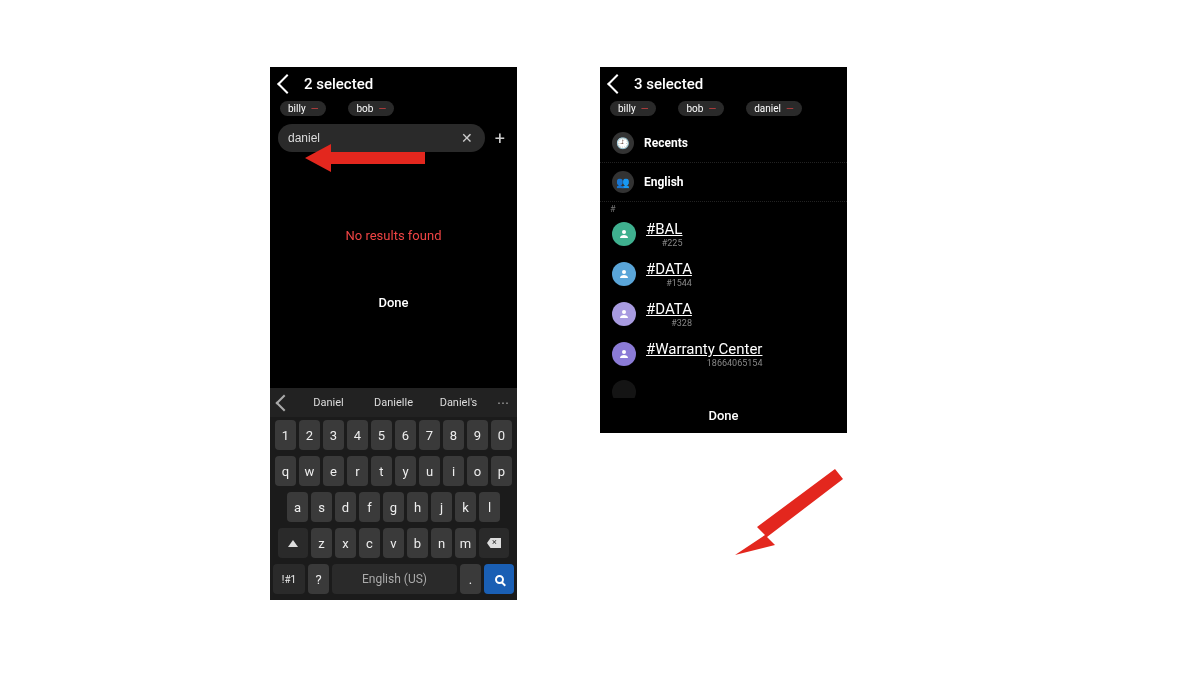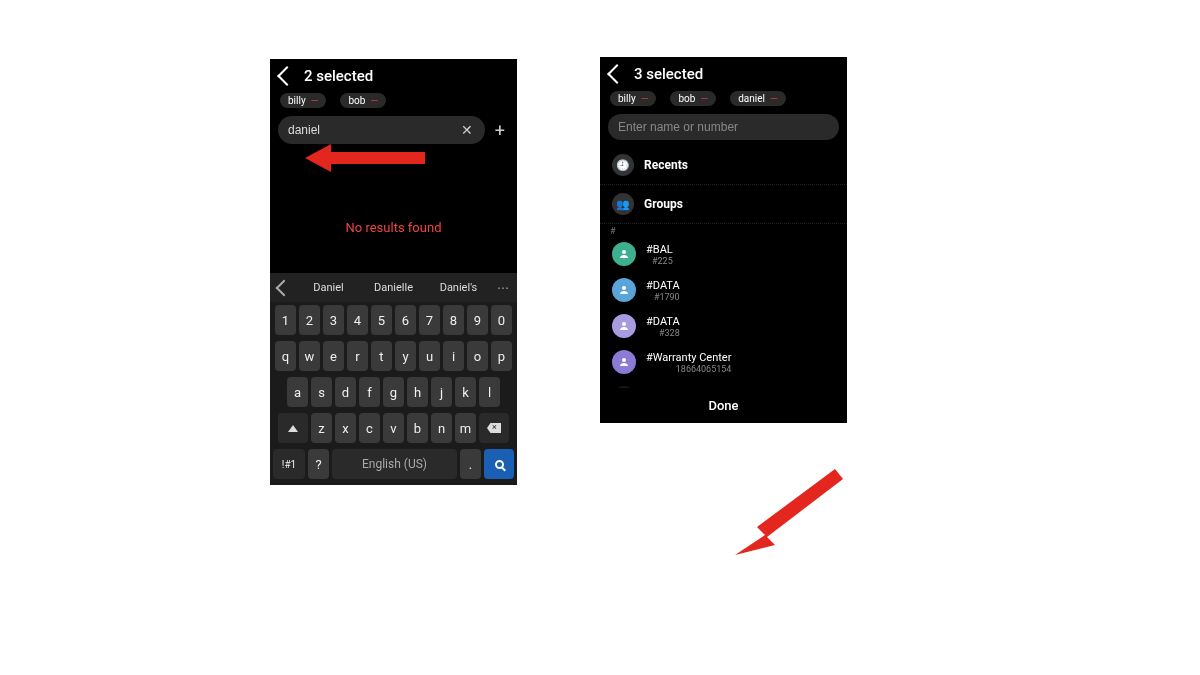--- a/index.html
+++ b/index.html
@@ -10,41 +10,41 @@
     height: 675px;
     position: relative;
   }
   .phone {
     position: absolute;
     width: 247px;
     background: #000;
     color: #fff;
     overflow: hidden;
   }
-  #phone1 { left: 270px; top: 59px; height: 426px; }
-  #phone2 { left: 600px; top: 57px; height: 366px; }
+  #phone1 { left: 270px; top: 67px; height: 533px; }
+  #phone2 { left: 600px; top: 67px; height: 366px; }
 
   .header {
     display: flex;
     align-items: center;
     padding: 8px 10px 4px 10px;
     gap: 10px;
   }
   .back-chevron {
     width: 14px; height: 14px;
     border-left: 2px solid #fff;
     border-bottom: 2px solid #fff;
     transform: rotate(45deg);
     cursor: pointer;
   }
   .title { font-size: 15px; font-weight: 500; }
 
   .chips {
     display: flex;
-    gap: 14px;
+    gap: 22px;
     padding: 4px 10px 8px 10px;
   }
   .chip {
     background: #2a2a2a;
     border-radius: 10px;
     padding: 2px 8px;
     font-size: 10px;
     display: flex;
     align-items: center;
     gap: 5px;
@@ -120,21 +120,21 @@
     padding: 6px 12px;
     gap: 10px;
   }
   .avatar {
     width: 24px; height: 24px;
     border-radius: 50%;
     display: flex; align-items: center; justify-content: center;
     font-size: 11px; color: #fff;
   }
   .contact-info { display: flex; flex-direction: column; }
-  .contact-name { font-size: 11px; }
+  .contact-name { font-size: 15px; text-decoration: underline; }
   .contact-sub { font-size: 9px; color: #888; text-align: right; }
 
   .done-bar2 {
     position: absolute;
     bottom: 0; left: 0; right: 0;
     text-align: center;
     font-size: 13px;
     font-weight: 500;
     padding: 10px 0;
     cursor: pointer;
@@ -339,32 +339,27 @@
       </div>
     <div class="chip">
         <span>bob</span>
         <span class="chip-x">—</span>
       </div>
     <div class="chip">
         <span>daniel</span>
         <span class="chip-x">—</span>
       </div>
   </div>
-  <div class="search-row">
-    <div class="search-box" style="width:100%">
-      <input class="search-input" placeholder="Enter name or number" style="">
-    </div>
-  </div>
   <div class="section-row">
     <div class="sec-icon">🕘</div>
     <div class="sec-label">Recents</div>
   </div>
   <div class="section-row">
     <div class="sec-icon">👥</div>
-    <div class="sec-label">Groups</div>
+    <div class="sec-label">English</div>
   </div>
   <div class="index-letter">#</div>
   <div id="contact-list">
       <div class="contact-row">
         <div class="avatar" style="background: rgb(63, 176, 143);">
           <svg width="12" height="12" viewBox="0 0 24 24" fill="#fff">
             <circle cx="12" cy="8" r="4"></circle>
             <path d="M4 20c0-4 4-6 8-6s8 2 8 6"></path>
           </svg>
         </div>
@@ -375,21 +370,21 @@
       </div>
       <div class="contact-row">
         <div class="avatar" style="background: rgb(90, 165, 216);">
           <svg width="12" height="12" viewBox="0 0 24 24" fill="#fff">
             <circle cx="12" cy="8" r="4"></circle>
             <path d="M4 20c0-4 4-6 8-6s8 2 8 6"></path>
           </svg>
         </div>
         <div class="contact-info">
           <div class="contact-name">#DATA</div>
-          <div class="contact-sub">#1790</div>
+          <div class="contact-sub">#1544</div>
         </div>
       </div>
       <div class="contact-row">
         <div class="avatar" style="background: rgb(168, 155, 224);">
           <svg width="12" height="12" viewBox="0 0 24 24" fill="#fff">
             <circle cx="12" cy="8" r="4"></circle>
             <path d="M4 20c0-4 4-6 8-6s8 2 8 6"></path>
           </svg>
         </div>
         <div class="contact-info">

